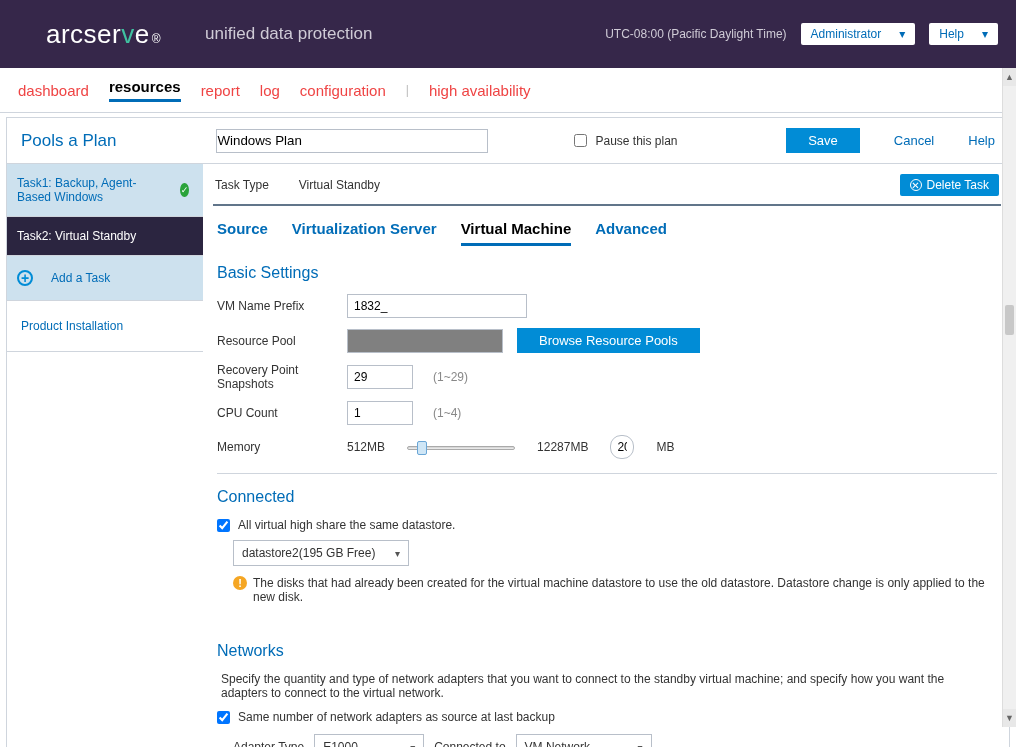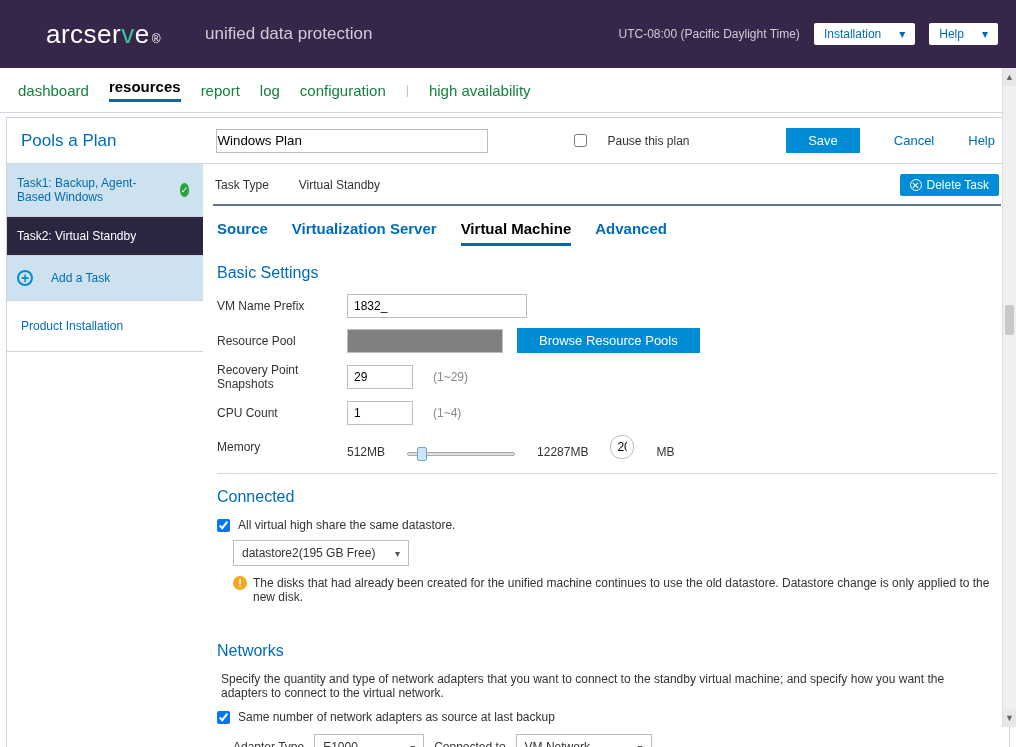--- a/index.html
+++ b/index.html
@@ -7,28 +7,28 @@
 .header { background: #36274a; height: 68px; display: flex; align-items: center; padding: 0 18px 0 46px; }
 .logo { color: #fff; font-size: 26px; font-weight: 300; letter-spacing: 0.5px; display: flex; align-items: baseline; }
 .logo .v { color: #3fc1a0; }
 .logo-r { font-size: 12px; vertical-align: top; margin-left:2px;}
 .tagline { color: #cfcbd6; font-size: 17px; margin-left: 44px; font-weight: 300; }
 .header-right { margin-left: auto; display: flex; align-items: center; gap: 14px; }
 .tz { color: #cfcbd6; font-size: 12px; }
 .hdr-btn { background: #fff; color: #006cb7; border: none; padding: 4px 10px; font-size: 12px; display: flex; align-items: center; gap: 18px; cursor: pointer; border-radius: 2px; }
 .hdr-btn .caret { color: #006cb7; }
 .topnav { border-bottom: 1px solid #cfd5dd; padding: 10px 18px; display: flex; align-items: center; gap: 20px; }
-.topnav a { color: #15803d; font-size: 15px; text-decoration: none; cursor: pointer; }
+.topnav a { color: #ef4444; font-size: 15px; text-decoration: none; cursor: pointer; }
 .topnav a.active { color: #000; border-bottom: 3px solid #006cb7; padding-bottom: 4px; font-weight: bold; }
 .topnav .sep { color: #bbb; }
 .panel { border: 1px solid #cfd5dd; margin: 4px 6px 0 6px; }
 .panel-hdr { display: flex; align-items: center; padding: 10px 14px; border-bottom: 1px solid #cfd5dd; }
 .panel-title { color: #006cb7; font-size: 17px; }
 .plan-input { margin-left: 100px; width: 272px; height: 24px; padding: 2px 0; border: 1px solid #b8bfc9; }
-.pause-wrap { display: flex; align-items: center; margin-left: 86px; gap: 20px; }
+.pause-wrap { display: flex; align-items: center; margin-left: 86px; gap: 8px; }
 .btn-primary { background: #018cd6; color: #fff; border: none; padding: 5px 22px; font-size: 13px; cursor: pointer; }
 .link-btn { color: #006cb7; text-decoration: none; font-size: 13px; cursor: pointer; }
 .panel-hdr .actions { margin-left: auto; display: flex; align-items: center; gap: 34px; }
 .body { display: flex; }
 .sidebar { width: 196px; flex-shrink: 0; }
 .task-item { padding: 12px 10px; font-size: 12px; display: flex; align-items: center; border-bottom: 1px solid #cfd5dd; gap: 35px; }
 .task-item.active { background: #2b2540; color: #fff; }
 .task-item.inactive { background: #cde1ee; color: #006cb7; }
 .check-ic { width: 14px; height: 14px; border-radius: 50%; background: #2aa33a; color: #fff; font-size: 9px; display: flex; align-items: center; justify-content: center; margin-left: auto; margin-right: 4px; }
 .add-task { background: #cde1ee; color: #006cb7; padding: 14px 10px; display: flex; align-items: center; gap: 18px; border-bottom: 1px solid #cfd5dd; cursor: pointer; }
@@ -42,21 +42,21 @@
 .subtabs a { color: #006cb7; font-size: 15px; font-weight: bold; text-decoration: none; cursor: pointer; padding-bottom: 6px; }
 .subtabs a.active { color: #000; border-bottom: 3px solid #006cb7; }
 .section-title { color: #006cb7; font-size: 16px; margin: 8px 4px 12px 4px; }
 .form-row { display: flex; align-items: center; margin: 10px 4px; }
 .form-label { width: 130px; font-size: 12px; color: #333; }
 .form-input { width: 180px; height: 24px; border: 1px solid #b8bfc9; padding: 2px 6px; font-size: 12px; }
 .form-input.sm { width: 66px; }
 .form-input.gray { background: #808080; width:156px; }
 .browse-btn { margin-left: 14px; }
 .hint { color: #888; margin-left: 20px; font-size: 12px; }
-.slider-wrap { display: flex; align-items: flex-end; gap: 22px; }
+.slider-wrap { display: flex; align-items: center; gap: 22px; }
 .slider { position: relative; width: 108px; height: 12px; }
 .slider-track { position:absolute; top:5px; left:0; right:0; height:4px; background: linear-gradient(#d0d0d0,#f0f0f0); border:1px solid #aaa; border-radius:2px;}
 .slider-thumb { position:absolute; top:0; left:10px; width:10px; height:14px; background:#cfe6f6; border:1px solid #6aa6d6; border-radius:2px;}
 .divider { border-top: 1px solid #cfd5dd; margin: 14px 4px; }
 .check-row { display: flex; align-items: center; gap: 8px; margin: 8px 4px; }
 .select { display: flex; align-items: center; justify-content: space-between; border: 1px solid #b8bfc9; height: 26px; padding: 0 8px; background:#fff; cursor: pointer; }
 .select .caret { color: #555; font-size:10px;}
 .warn-ic { width: 14px; height: 14px; background: #f5a623; border-radius: 50%; color: #fff; display: inline-flex; align-items: center; justify-content: center; font-size: 11px; font-weight: bold; margin-right: 6px; flex-shrink:0;}
 .note { display: flex; align-items: flex-start; margin: 10px 4px 10px 20px; font-size: 12px; color: #333; }
 .net-desc { font-size: 12px; color: #333; margin: 6px 8px 10px 8px; }
@@ -73,21 +73,21 @@
   <div class="logo">
     <span>arcser</span>
       <span class="v">v</span>
       <span>e</span>
       <span class="logo-r">®</span>
   </div>
   <div class="tagline">unified data protection</div>
   <div class="header-right">
     <span class="tz">UTC-08:00 (Pacific Daylight Time)</span>
     <button class="hdr-btn">
-      <span>Installation</span>
+      <span>Administrator</span>
         <span class="caret">▾</span>
     </button>
     <button class="hdr-btn">
       <span>Help</span>
         <span class="caret">▾</span>
     </button>
   </div>
 </div>
 
 <div class="topnav">
@@ -191,21 +191,21 @@
         <span>All virtual high share the same datastore.</span>
       </div>
       <div style="margin:8px 4px 8px 20px; width:176px;">
         <div class="select">
           <span>datastore2(195 GB Free)</span>
           <span class="caret">▾</span>
         </div>
       </div>
       <div class="note">
         <span class="warn-ic">!</span>
-        <span>The disks that had already been created for the unified machine continues to use the old datastore. Datastore change is only applied to the new disk.</span>
+        <span>The disks that had already been created for the virtual machine datastore to use the old datastore. Datastore change is only applied to the new disk.</span>
       </div>
 
       <div style="height:20px;"></div>
 
       <div class="section-title">Networks</div>
       <div class="net-desc">Specify the quantity and type of network adapters that you want to connect to the standby virtual machine; and specify how you want the adapters to connect to the virtual network.</div>
       <div class="check-row">
         <input type="checkbox" checked="" style="">
         <span>Same number of network adapters as source at last backup</span>
       </div>

